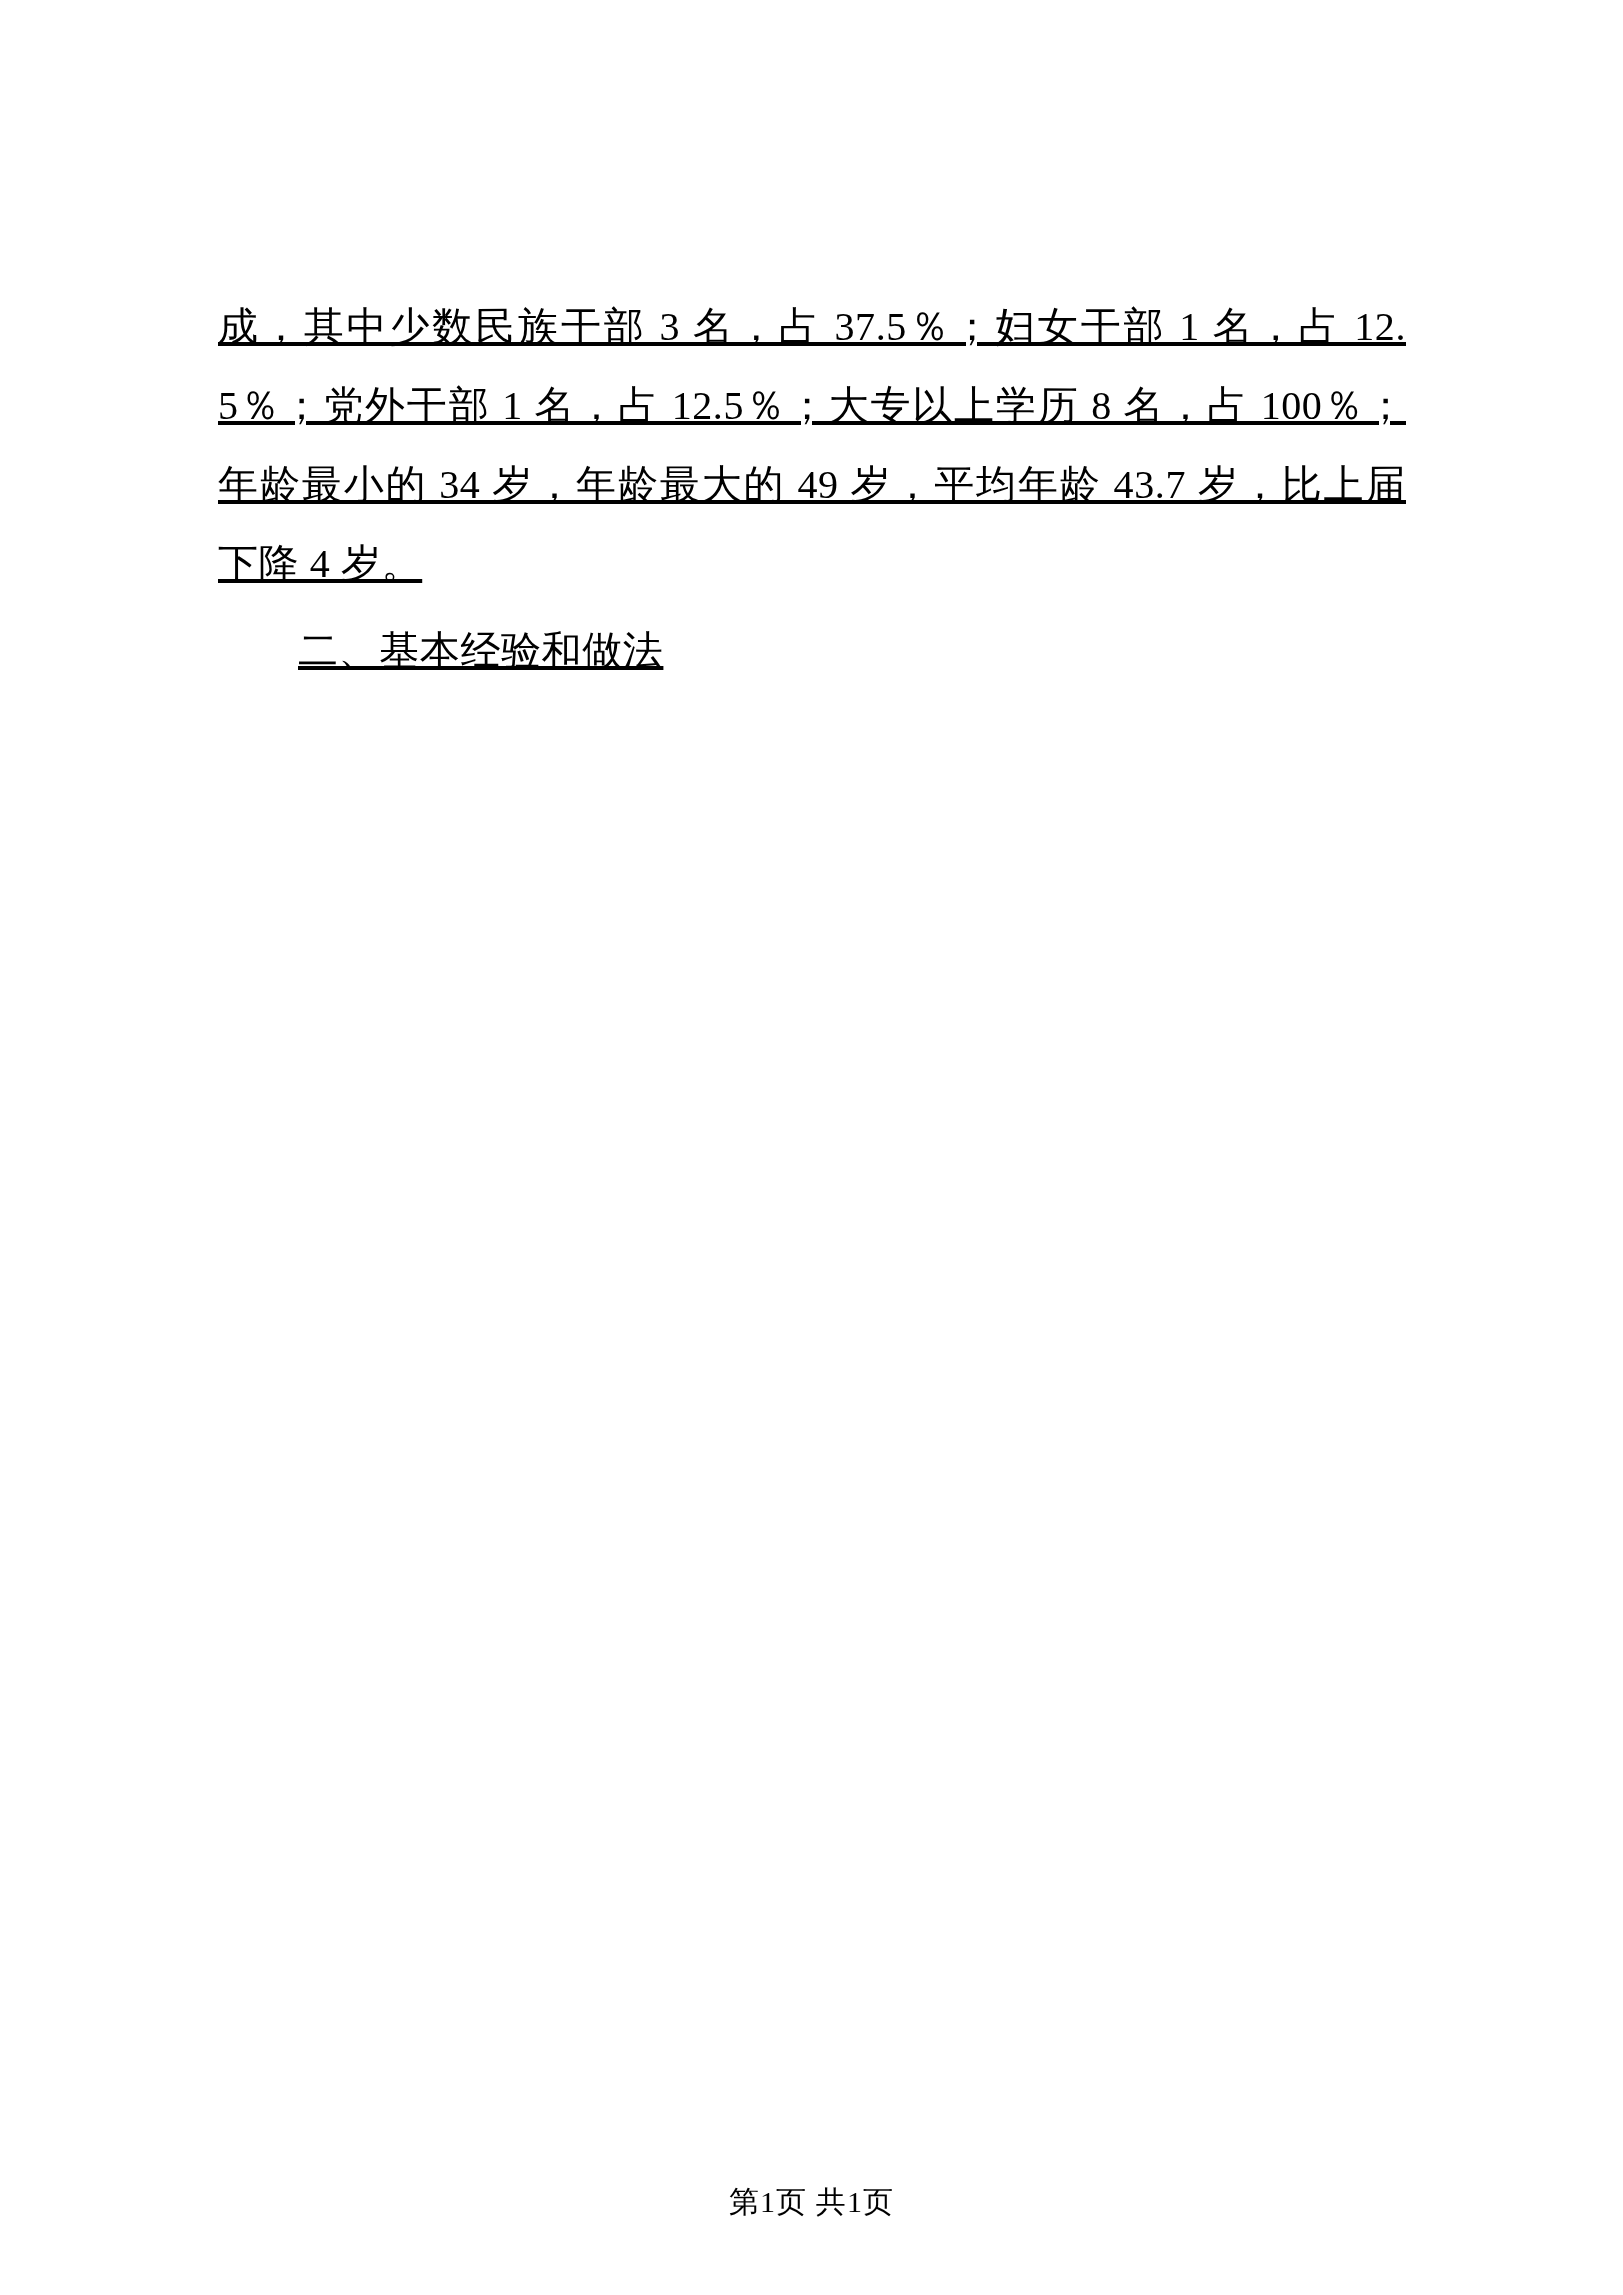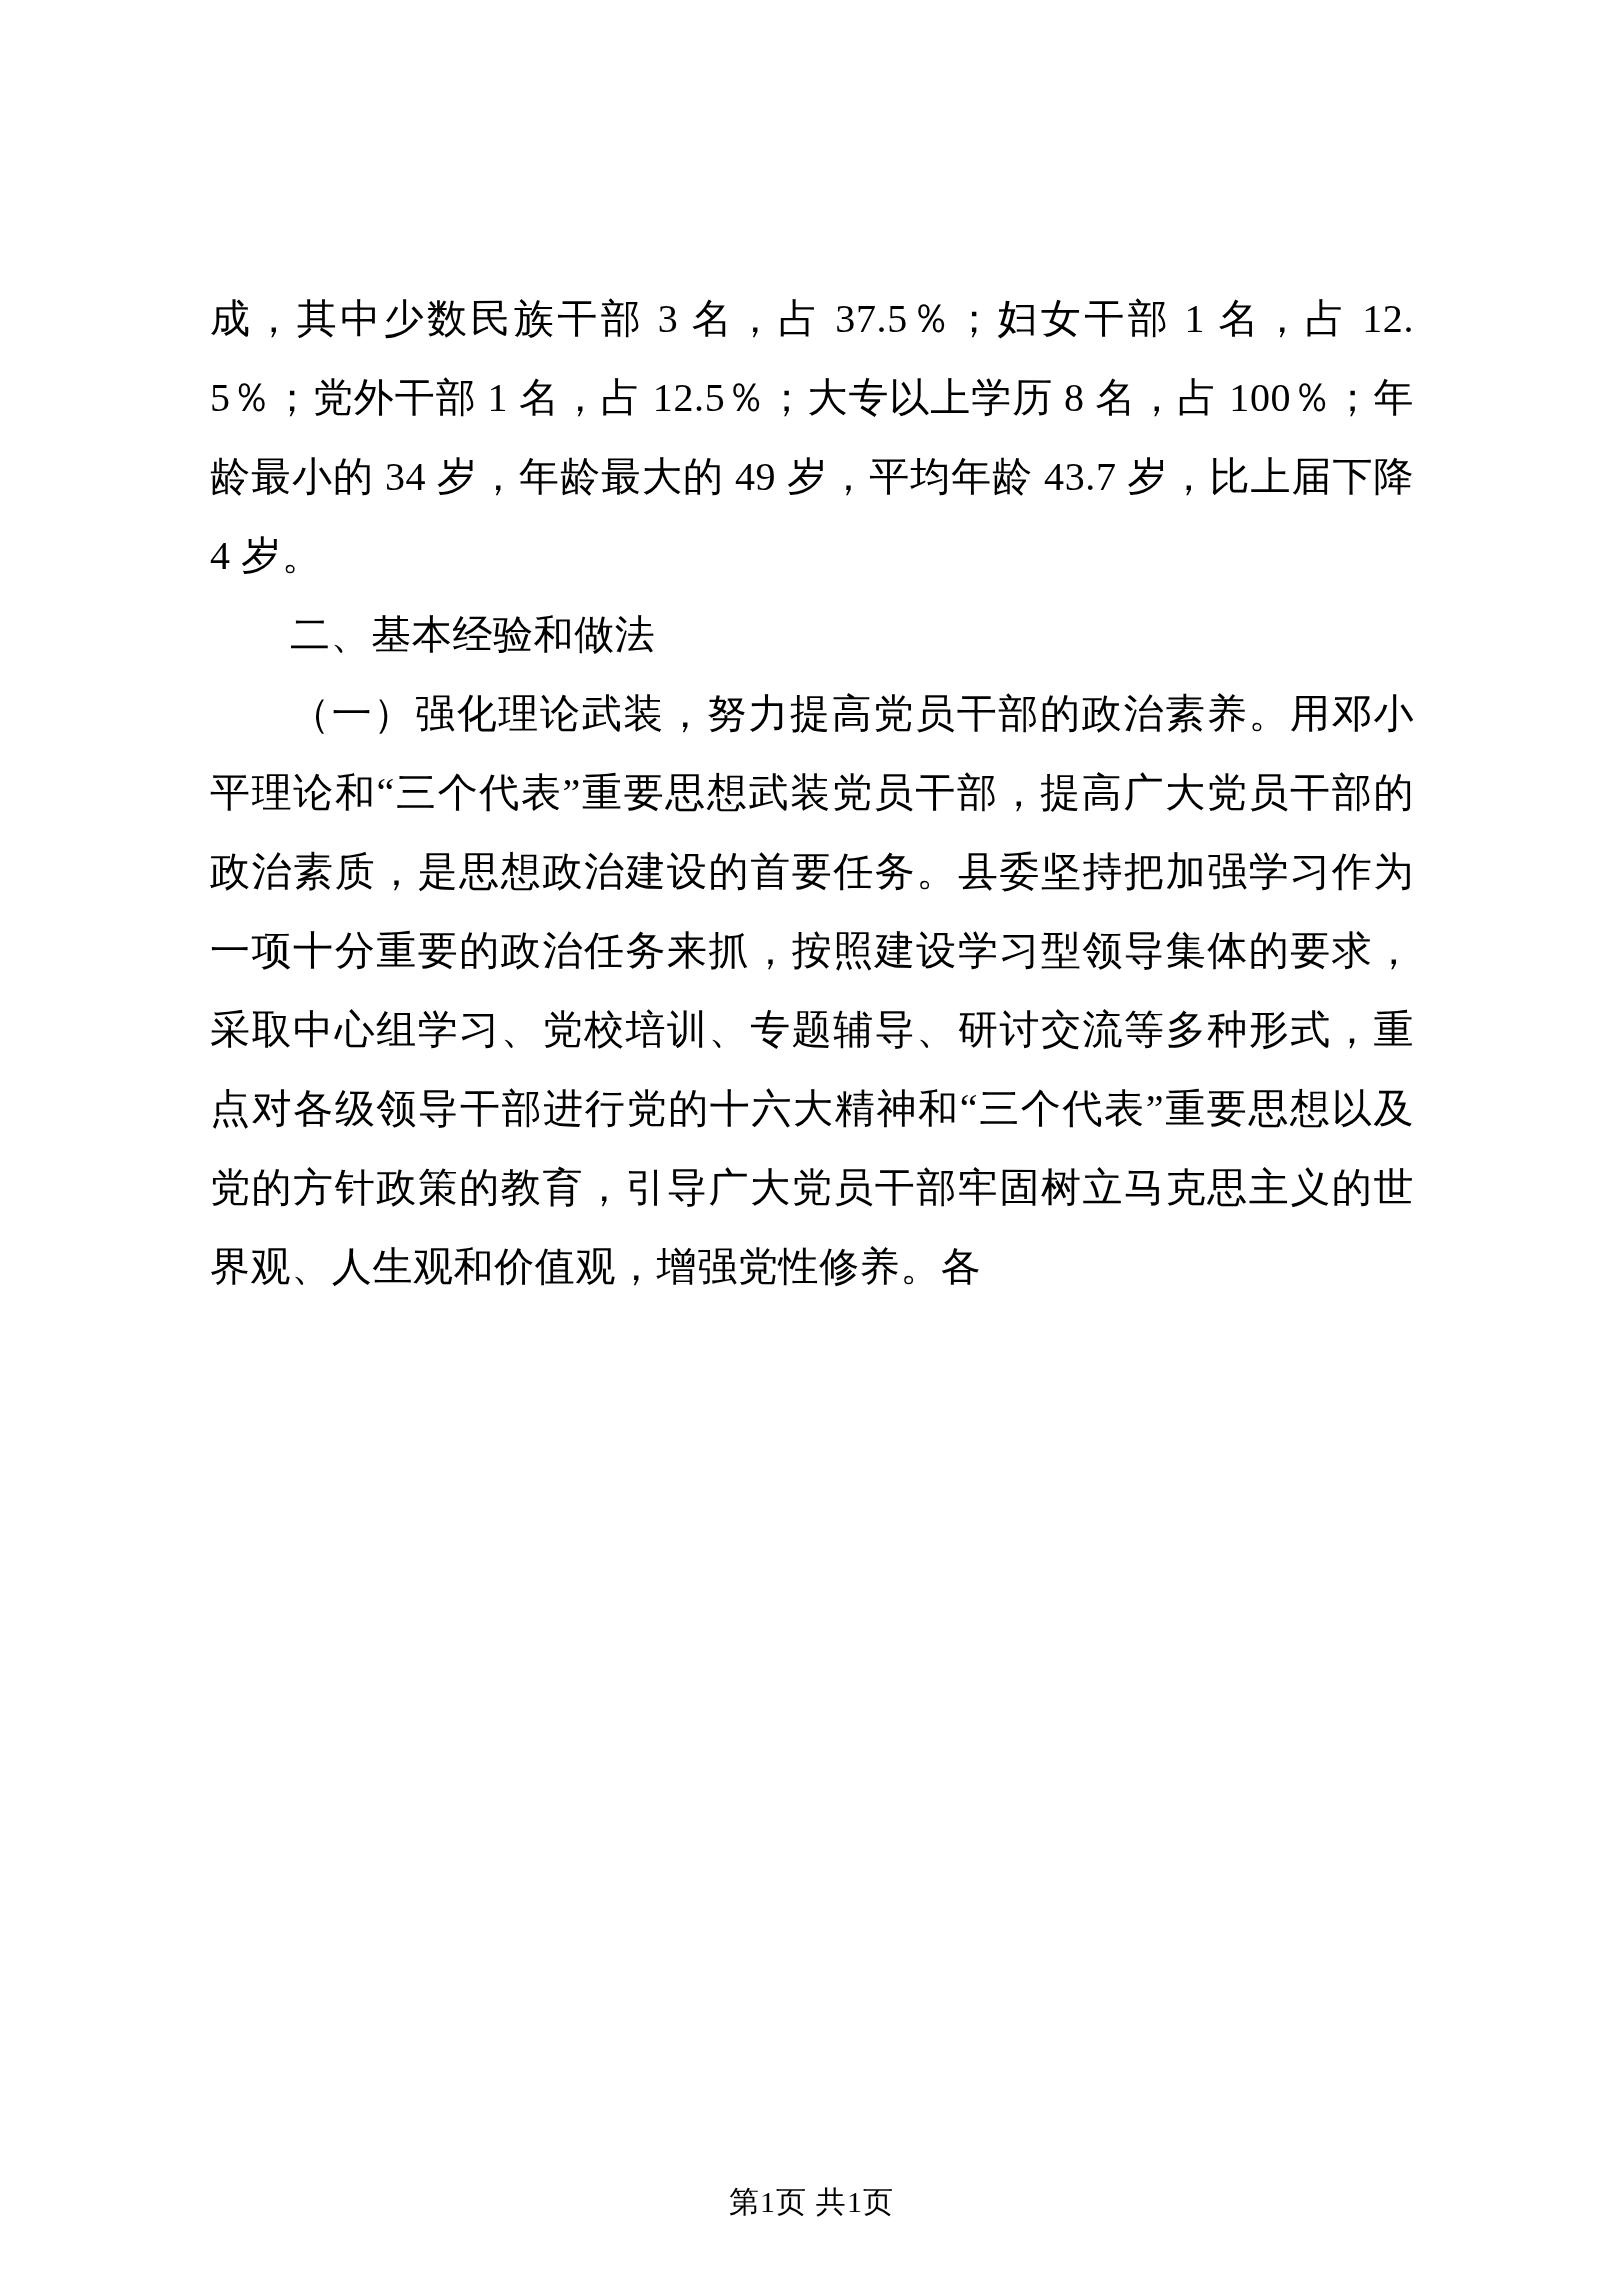--- a/index.html
+++ b/index.html
@@ -20,27 +20,28 @@
     inset: 0;
     background: #ffffff;
   }
   .content {
     position: absolute;
     left: 210px;
     right: 209px;
     top: 279px;
   }
   .para {
-    margin: 0;
+    margin: 8px;
     padding: 0;
     font-size: 40px;
     line-height: 79px;
     text-align: justify;
     letter-spacing: 0.6px;
     word-break: break-all;
+    text-decoration: underline;
   }
   .para.indent {
     text-indent: 2em;
   }
   .footer {
     position: absolute;
     left: 0;
     right: 0;
     top: 2182px;
     text-align: center;
@@ -49,19 +50,18 @@
     letter-spacing: 1.1px;
   }
 </style>
 </head>
 <body>
 
 <div class="page">
   <div class="content">
       <p class="para">成，其中少数民族干部 3 名，占 37.5％；妇女干部 1 名，占 12.5％；党外干部 1 名，占 12.5％；大专以上学历 8 名，占 100％；年龄最小的 34 岁，年龄最大的 49 岁，平均年龄 43.7 岁，比上届下降 4 岁。</p>
       <p class="para indent">二、基本经验和做法</p>
-      <p class="para indent">（一）强化理论武装，努力提高党员干部的政治素养。用邓小平理论和“三个代表”重要思想武装党员干部，提高广大党员干部的政治素质，是思想政治建设的首要任务。县委坚持把加强学习作为一项十分重要的政治任务来抓，按照建设学习型领导集体的要求，采取中心组学习、党校培训、专题辅导、研讨交流等多种形式，重点对各级领导干部进行党的十六大精神和“三个代表”重要思想以及党的方针政策的教育，引导广大党员干部牢固树立马克思主义的世界观、人生观和价值观，增强党性修养。各</p>
     </div>
   <div class="footer">
     <span>第1页 共1页</span>
   </div>
 </div>
 
 
 </body></html>

